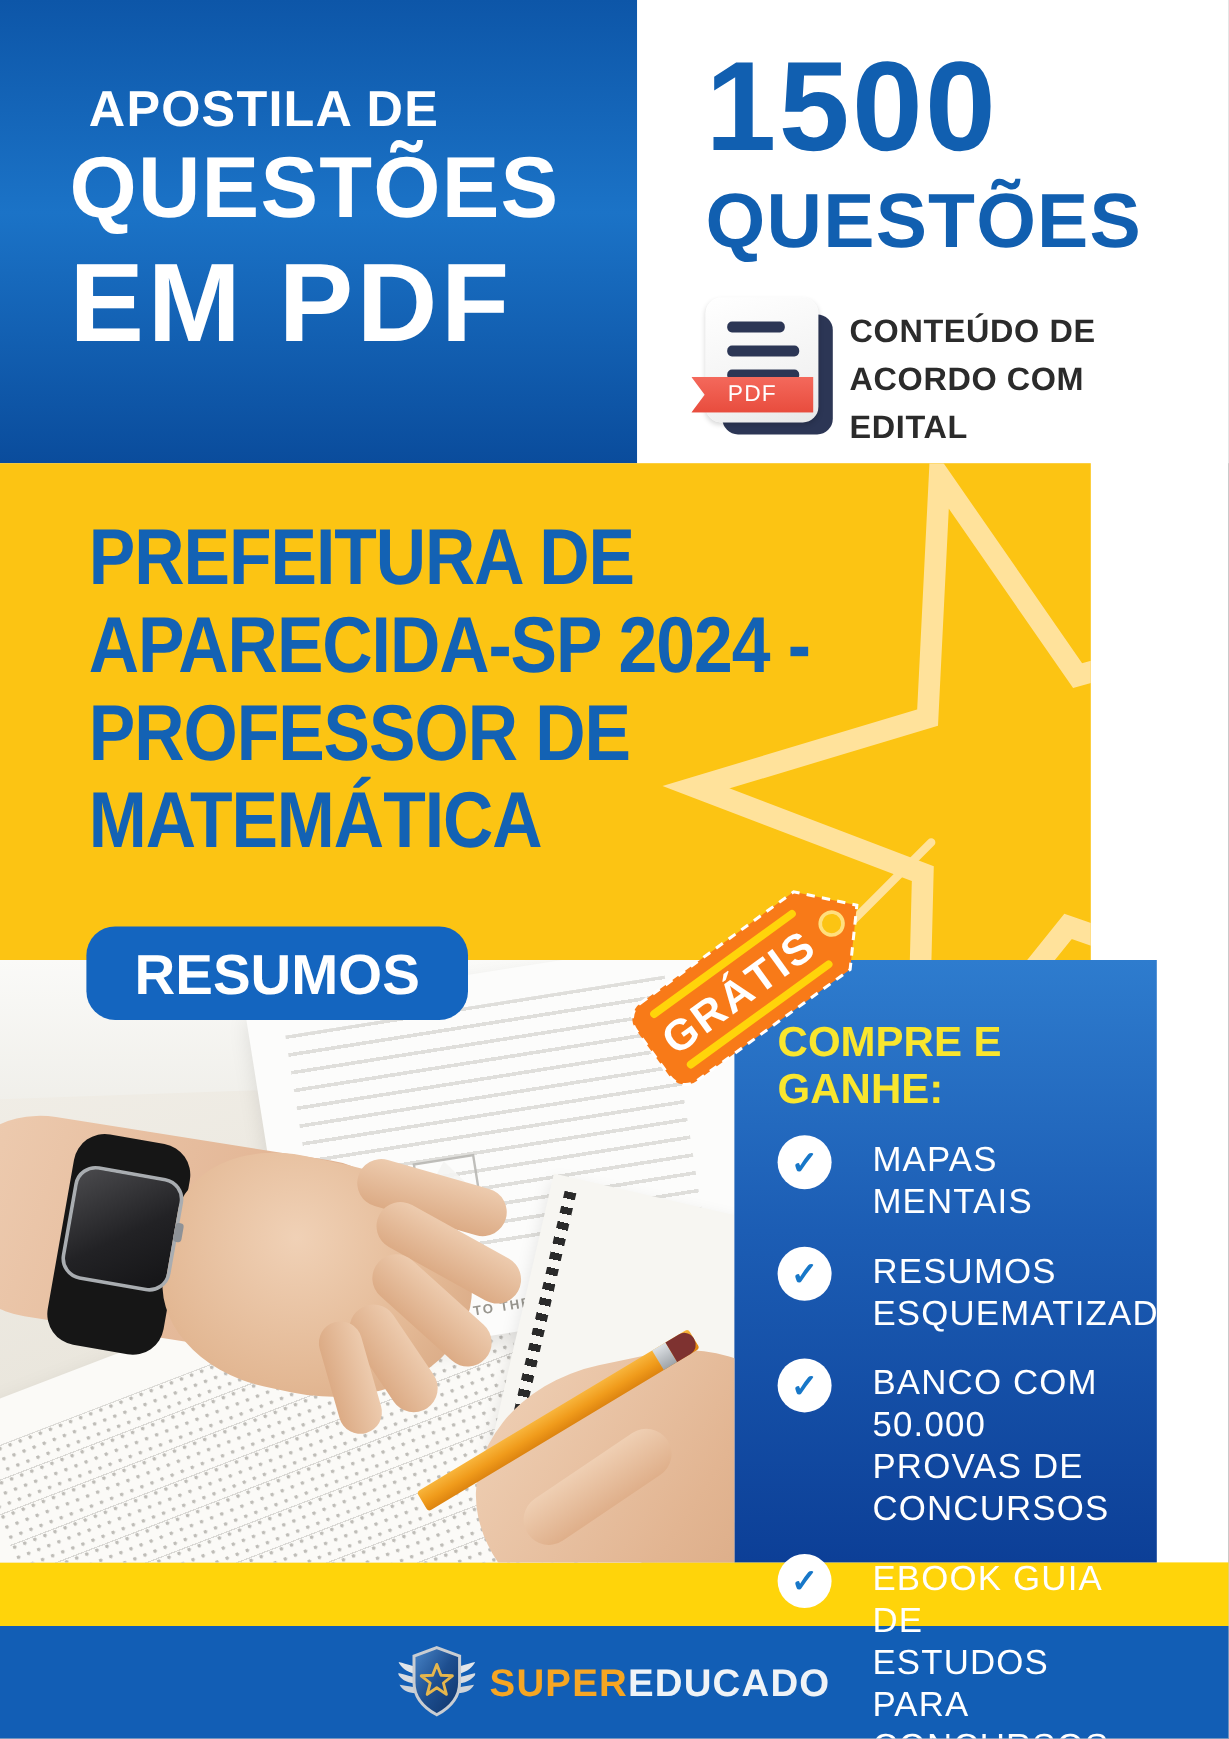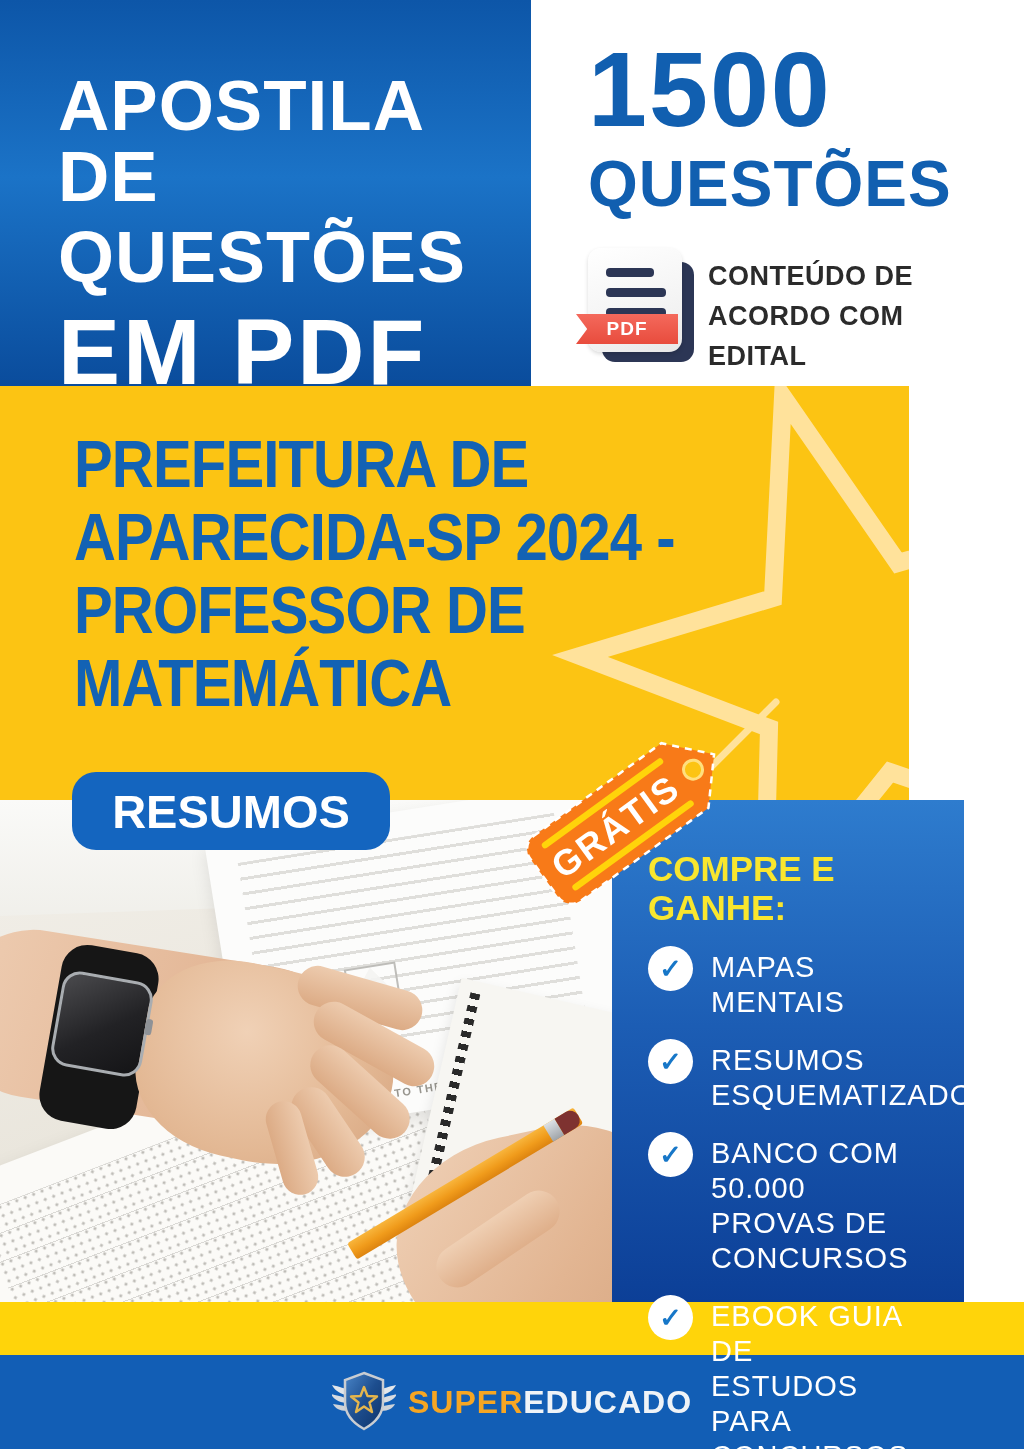--- a/index.html
+++ b/index.html
@@ -5,21 +5,21 @@
   html,body{margin:0;padding:0;background:#666;}
   .poster{position:relative;width:1024px;height:1449px;overflow:hidden;
           font-family:"Liberation Sans",sans-serif;background:#fff;margin:0 auto;}
   .poster *{box-sizing:border-box;}
 
   
   .box-tl{position:absolute;left:0;top:0;width:531px;height:386px;
     background:linear-gradient(180deg,#0D56A8 0%,#1B73C7 46%,#0A4C9C 100%);
     padding:70px 0 0 58px;color:#fff;}
   .tl-line{display:block;font-weight:800;letter-spacing:1px;line-height:1.0;}
-  .tl-1{font-size:71px;}
+  .tl-1{font-size:42px;margin-left:16px;}
   .tl-2{font-size:72px;margin-top:9px;}
   .tl-3{font-size:93px;margin-top:13px;letter-spacing:3px;}
 
   
   .box-tr{position:absolute;left:531px;top:0;width:493px;height:386px;background:#ffffff;
     padding:36px 0 0 57px;}
   .tr-count{font-size:106px;font-weight:800;color:#115FB0;line-height:1;letter-spacing:2px;}
   .tr-count-label{font-size:64px;font-weight:800;color:#115FB0;line-height:1;margin-top:10px;letter-spacing:1px;}
   .tr-row{display:flex;align-items:flex-start;margin-top:32px;}
   .edital{font-size:27px;font-weight:800;color:#2B2B2B;line-height:40px;margin-left:8px;
@@ -32,21 +32,21 @@
     background:linear-gradient(160deg,#FFFFFF 0%,#F2F2F2 70%,#E7E7E7 100%);
     box-shadow:0 2px 4px rgba(0,0,0,.15);}
   .pdf-bar{position:absolute;background:#2C3655;border-radius:4px;height:9px;}
   .pdf-bar.b1{left:18px;top:20px;width:48px;}
   .pdf-bar.b2{left:18px;top:40px;width:60px;}
   .pdf-bar.b3{left:18px;top:60px;width:60px;}
   .pdf-ribbon{position:absolute;left:-12px;top:66px;width:102px;height:30px;
     background:linear-gradient(180deg,#F4695C,#E84C3D);
     clip-path:polygon(0 0,100% 0,100% 100%,0 100%,11% 50%);
     display:flex;align-items:center;justify-content:center;
-    color:#fff;font-size:19px;font-weight:700;letter-spacing:1px;}
+    color:#fff;font-size:19px;font-weight:400;letter-spacing:1px;}
 
   
   .band{position:absolute;left:0;top:386px;width:909px;height:414px;background:#FCC413;overflow:hidden;}
   .band svg.star{position:absolute;left:0;top:0;}
   .band-title{position:absolute;left:74px;top:42px;margin:0;
     font-size:66px;line-height:73px;font-weight:800;color:#1362B4;
     transform:scaleX(.88);transform-origin:left top;white-space:pre-line;letter-spacing:-1px;}
 
   
   .concurso{position:absolute;left:72px;top:772px;width:318px;height:78px;background:#1465BF;
@@ -115,21 +115,21 @@
   
   .panel{position:absolute;left:612px;top:800px;width:352px;height:502px;
     background:linear-gradient(180deg,#2E7CCE 0%,#1C5DB4 45%,#0C3F97 100%);
     padding:50px 24px 0 36px;z-index:5;}
   .panel-heading{font-size:35px;font-weight:800;color:#F9E62E;letter-spacing:0;line-height:1.1;margin:0;}
   .benefit{display:flex;align-items:flex-start;margin-top:19px;}
   .check-circle{flex:0 0 auto;width:45px;height:45px;border-radius:50%;background:#fff;
     display:flex;align-items:center;justify-content:center;margin-right:18px;
     color:#1777C8;font-size:27px;font-weight:900;}
   .benefit-text{font-size:29px;line-height:35px;font-weight:500;color:#FFFFFF;
-    letter-spacing:1px;white-space:pre-line;padding-top:4px;}
+    letter-spacing:1px;white-space:pre-line;padding-top:4px;margin-left:16px;}
 
   
   .gratis{position:absolute;left:505px;top:715px;z-index:40;}
 
   
   .strip{position:absolute;left:0;top:1302px;width:1024px;height:53px;background:#FFD40A;}
   .footer{position:absolute;left:0;top:1355px;width:1024px;height:94px;background:#125EB5;
     display:flex;align-items:center;justify-content:center;}
   .brand{font-size:32px;font-weight:800;letter-spacing:1px;margin-left:12px;}
   .brand .super{color:#F6A623;}

